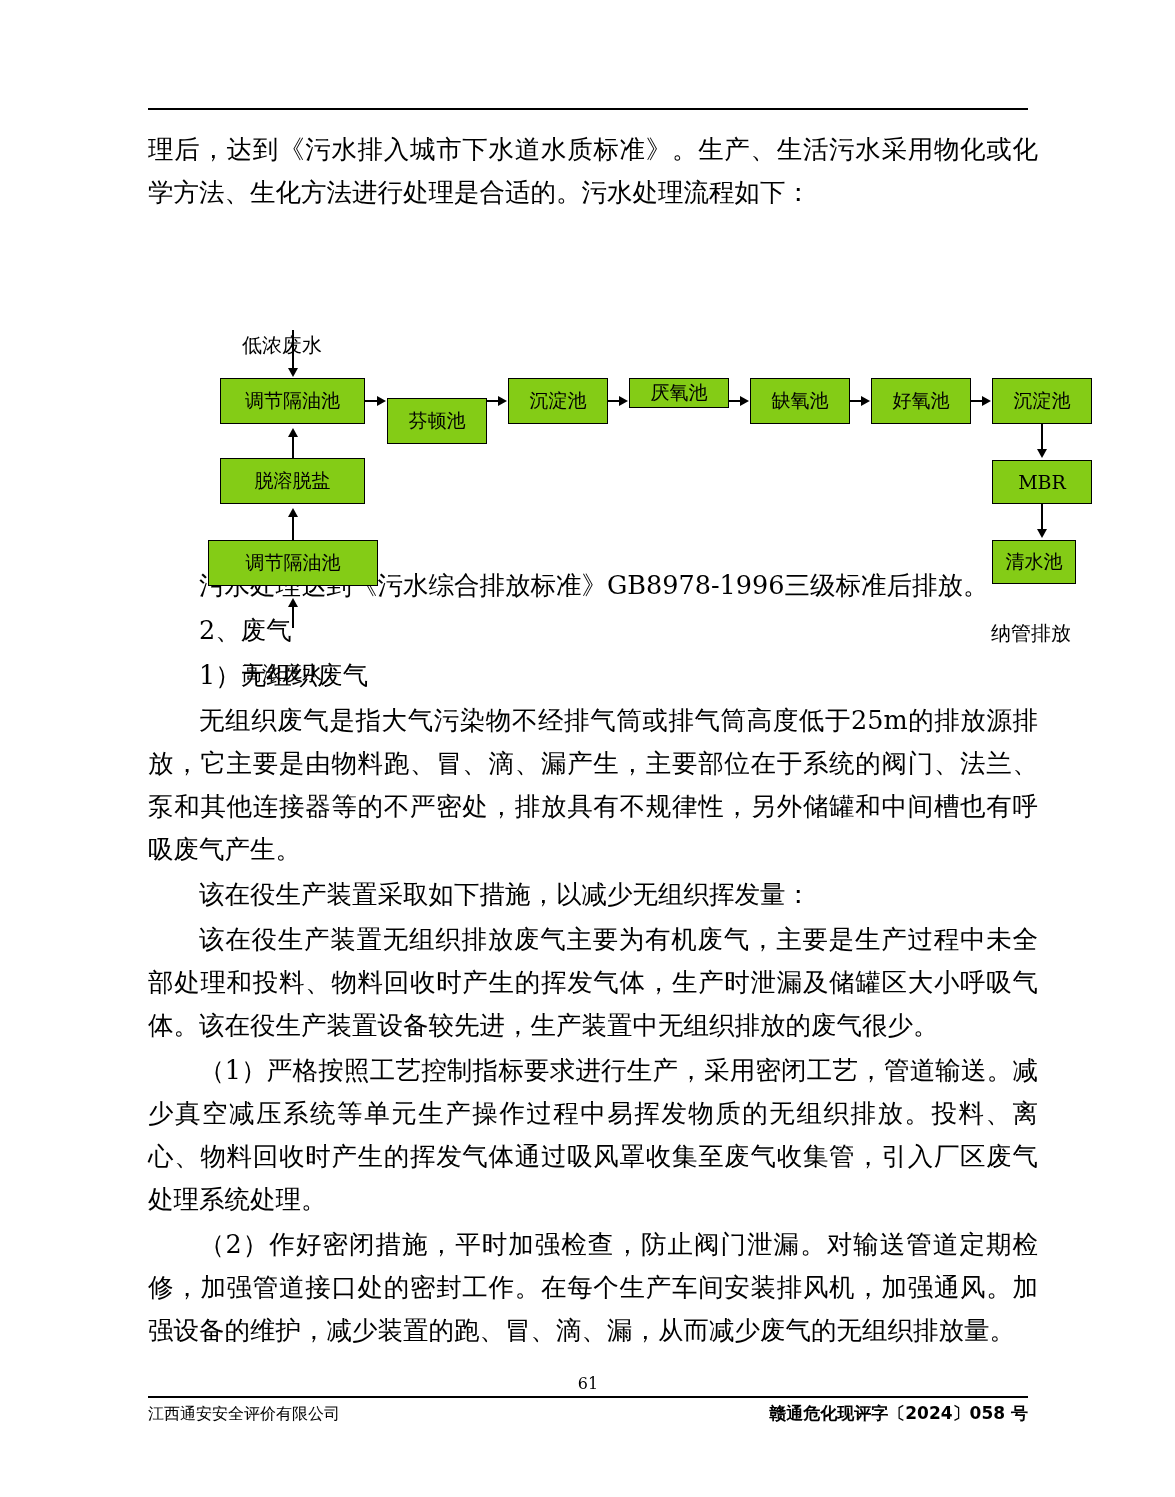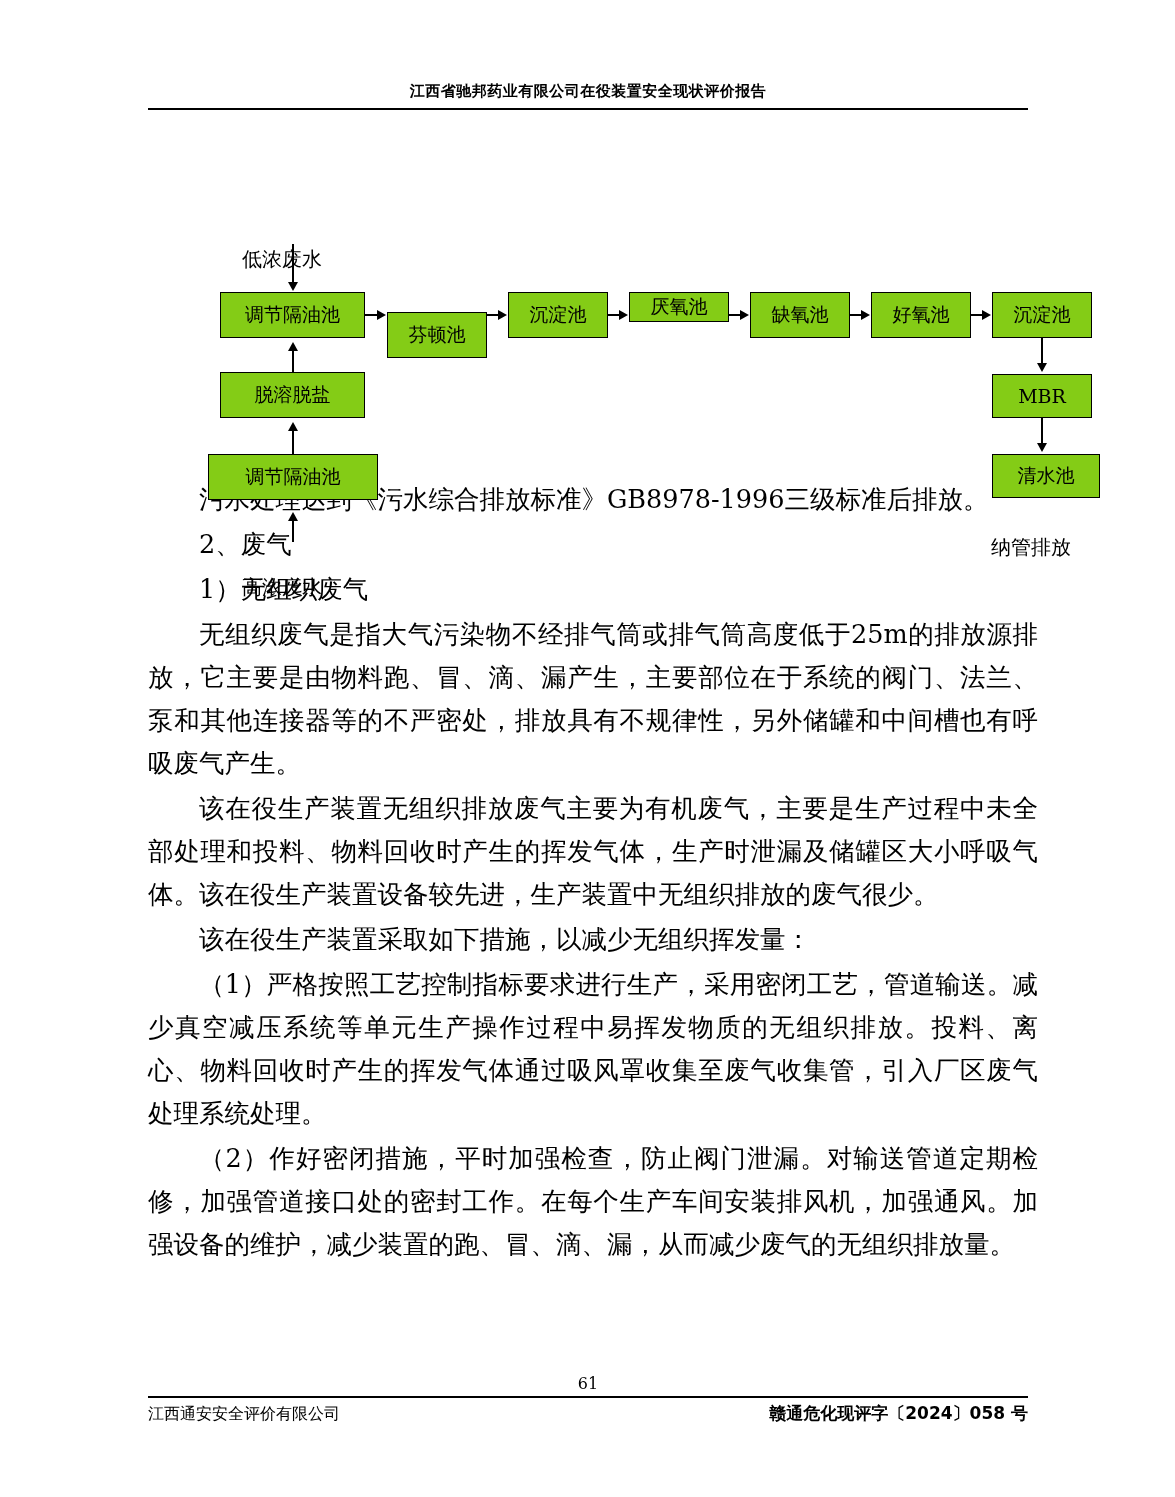--- a/index.html
+++ b/index.html
@@ -149,25 +149,25 @@
     font-size: 17px;
     font-weight: bold;
     font-family: "DejaVu Sans", sans-serif;
   }
 </style>
 </head>
 <body>
 
 <div class="page">
 
-  <div class="header">江西省驰邦药业有限公司在役装置安全现状评价报告</div>
   <div class="header-rule"></div>
 
   <div class="content">
 
+    <p class="t">理后，达到《污水排入城市下水道水质标准》。生产、生活污水采用物化或化学方法、生化方法进行处理是合适的。污水处理流程如下：</p>
 
     <div class="diagram">
 
       <div class="dlabel" style="left:94px; top:84px;">低浓废水</div>
       <div class="line-v" style="left:144px; top:112px; height:40px;"></div>
       <div class="arr-d" style="left:140px; top:150px;"></div>
 
       <div class="dbox" style="left:72px; top:160px; width:145px; height:46px;">调节隔油池</div>
       <div class="dbox" style="left:239px; top:160px; width:100px; height:46px;margin-top:20px;">芬顿池</div>
       <div class="dbox" style="left:360px; top:160px; width:100px; height:46px;">沉淀池</div>
@@ -187,42 +187,42 @@
       <div class="line-h" style="left:702px; top:182px; width:13px;"></div>
       <div class="arr-r" style="left:713px; top:178px;"></div>
       <div class="line-h" style="left:823px; top:182px; width:13px;"></div>
       <div class="arr-r" style="left:834px; top:178px;"></div>
 
       <div class="line-v" style="left:893px; top:206px; height:27px;"></div>
       <div class="arr-d" style="left:889px; top:231px;"></div>
       <div class="dbox" style="left:844px; top:242px; width:100px; height:44px;">MBR</div>
       <div class="line-v" style="left:893px; top:286px; height:27px;"></div>
       <div class="arr-d" style="left:889px; top:311px;"></div>
-      <div class="dbox" style="left:844px; top:322px; width:108px; height:44px;">清水池</div>
+      <div class="dbox" style="left:844px; top:322px; width:84px; height:44px;">清水池</div>
       <div class="dlabel" style="left:843px; top:372px;">纳管排放</div>
 
       <div class="dbox" style="left:72px; top:240px; width:145px; height:46px;">脱溶脱盐</div>
       <div class="line-v" style="left:144px; top:212px; height:28px;"></div>
       <div class="arr-u" style="left:140px; top:210px;"></div>
 
       <div class="dbox" style="left:60px; top:322px; width:170px; height:46px;">调节隔油池</div>
       <div class="line-v" style="left:144px; top:292px; height:30px;"></div>
       <div class="arr-u" style="left:140px; top:290px;"></div>
 
       <div class="line-v" style="left:144px; top:382px; height:28px;"></div>
       <div class="arr-u" style="left:140px; top:380px;"></div>
       <div class="dlabel" style="left:94px; top:412px;">高浓废水</div>
     </div>
 
     <p class="t ind">污水处理达到《污水综合排放标准》GB8978-1996三级标准后排放。</p>
     <p class="t ind">2、废气</p>
     <p class="t ind">1）无组织废气</p>
     <p class="t ind">无组织废气是指大气污染物不经排气筒或排气筒高度低于25m的排放源排放，它主要是由物料跑、冒、滴、漏产生，主要部位在于系统的阀门、法兰、泵和其他连接器等的不严密处，排放具有不规律性，另外储罐和中间槽也有呼吸废气产生。</p>
+    <p class="t ind">该在役生产装置采取如下措施，以减少无组织挥发量：</p>
     <p class="t ind">该在役生产装置无组织排放废气主要为有机废气，主要是生产过程中未全部处理和投料、物料回收时产生的挥发气体，生产时泄漏及储罐区大小呼吸气体。该在役生产装置设备较先进，生产装置中无组织排放的废气很少。</p>
-    <p class="t ind">该在役生产装置采取如下措施，以减少无组织挥发量：</p>
     <p class="t ind">（1）严格按照工艺控制指标要求进行生产，采用密闭工艺，管道输送。减少真空减压系统等单元生产操作过程中易挥发物质的无组织排放。投料、离心、物料回收时产生的挥发气体通过吸风罩收集至废气收集管，引入厂区废气处理系统处理。</p>
     <p class="t ind">（2）作好密闭措施，平时加强检查，防止阀门泄漏。对输送管道定期检修，加强管道接口处的密封工作。在每个生产车间安装排风机，加强通风。加强设备的维护，减少装置的跑、冒、滴、漏，从而减少废气的无组织排放量。</p>
 
   </div>
 
   <div class="footer-center">61</div>
   <div class="footer-rule"></div>
   <div class="footer-left">江西通安安全评价有限公司</div>
   <div class="footer-right">赣通危化现评字〔2024〕058 号</div>
 

